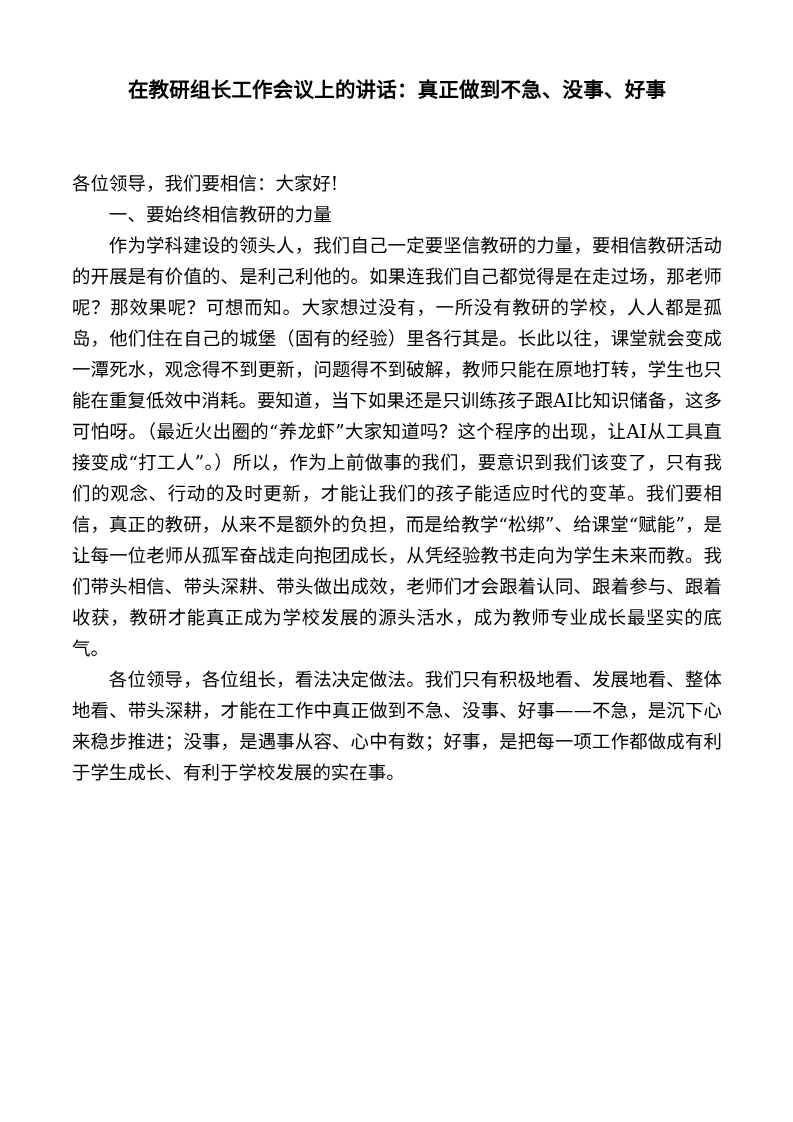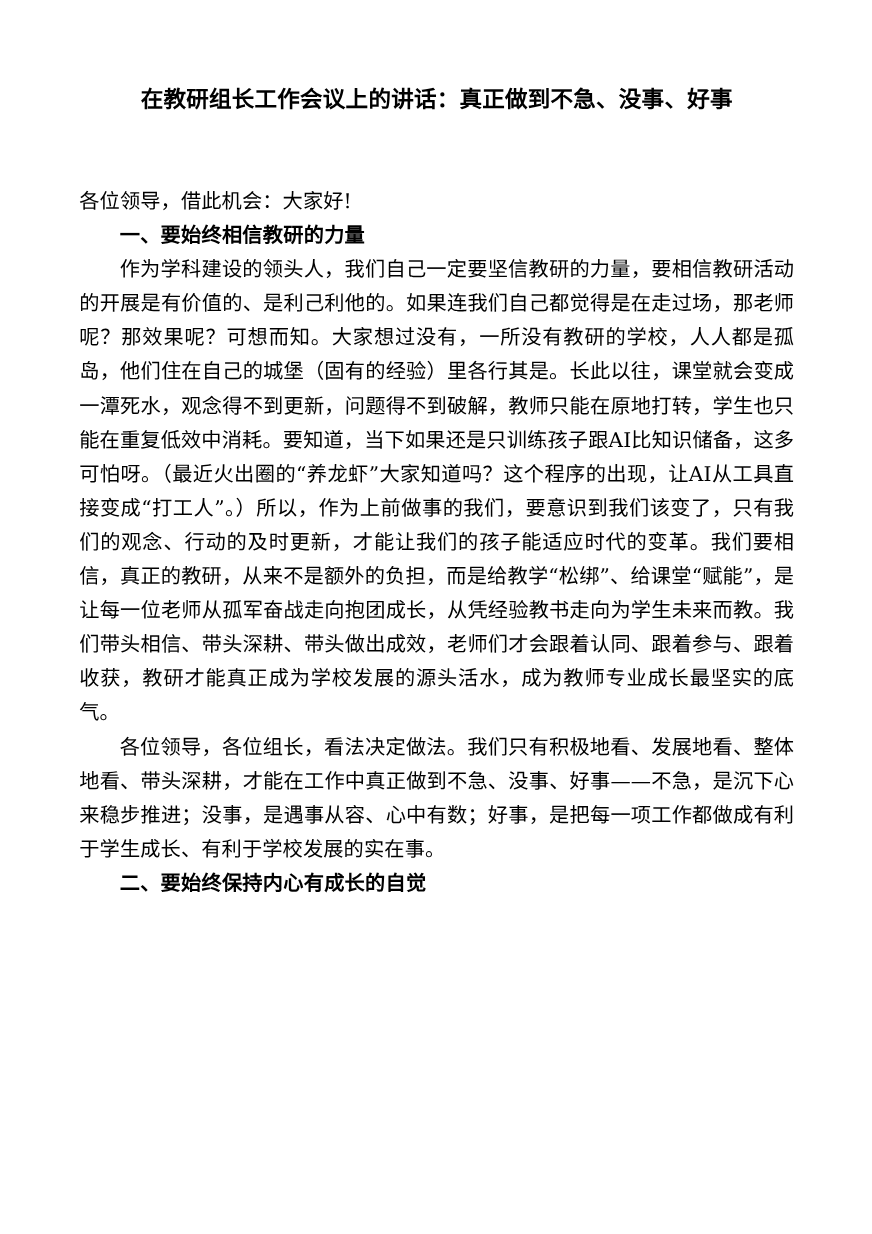--- a/index.html
+++ b/index.html
@@ -62,44 +62,43 @@
     letter-spacing: 0.1px;
     word-break: break-all;
   }
 
   .para.indent {
     text-indent: 2em;
   }
 
   .heading {
     font-family: "DejaVu Sans", "Liberation Sans", sans-serif;
-    font-weight: bold;
+    font-weight: normal;
     font-size: 18.4px;
     line-height: 31px;
     margin: 0;
     text-indent: 2em;
     letter-spacing: 0.2px;
   }
 </style>
 </head>
 <body>
 
 <div class="page">
   <div class="content">
 
     <h1 class="doc-title">在教研组长工作会议上的讲话：真正做到不急、没事、好事</h1>
 
     <div class="title-gap"></div>
 
-    <p class="para">各位领导，借此机会：大家好!</p>
+    <p class="para">各位领导，我们要相信：大家好!</p>
 
 
 
     <h2 class="heading">一、要始终相信教研的力量</h2>
 
     <p class="para indent">作为学科建设的领头人，我们自己一定要坚信教研的力量，要相信教研活动的开展是有价值的、是利己利他的。如果连我们自己都觉得是在走过场，那老师呢？那效果呢？可想而知。大家想过没有，一所没有教研的学校，人人都是孤岛，他们住在自己的城堡（固有的经验）里各行其是。长此以往，课堂就会变成一潭死水，观念得不到更新，问题得不到破解，教师只能在原地打转，学生也只能在重复低效中消耗。要知道，当下如果还是只训练孩子跟AI比知识储备，这多可怕呀。（最近火出圈的“养龙虾”大家知道吗？这个程序的出现，让AI从工具直接变成“打工人”。）所以，作为上前做事的我们，要意识到我们该变了，只有我们的观念、行动的及时更新，才能让我们的孩子能适应时代的变革。我们要相信，真正的教研，从来不是额外的负担，而是给教学“松绑”、给课堂“赋能”，是让每一位老师从孤军奋战走向抱团成长，从凭经验教书走向为学生未来而教。我们带头相信、带头深耕、带头做出成效，老师们才会跟着认同、跟着参与、跟着收获，教研才能真正成为学校发展的源头活水，成为教师专业成长最坚实的底气。</p>
 
     <p class="para indent">各位领导，各位组长，看法决定做法。我们只有积极地看、发展地看、整体地看、带头深耕，才能在工作中真正做到不急、没事、好事——不急，是沉下心来稳步推进；没事，是遇事从容、心中有数；好事，是把每一项工作都做成有利于学生成长、有利于学校发展的实在事。</p>
 
-    <h2 class="heading">二、要始终保持内心有成长的自觉</h2>
 
   </div>
 </div>
 
 </body></html>

